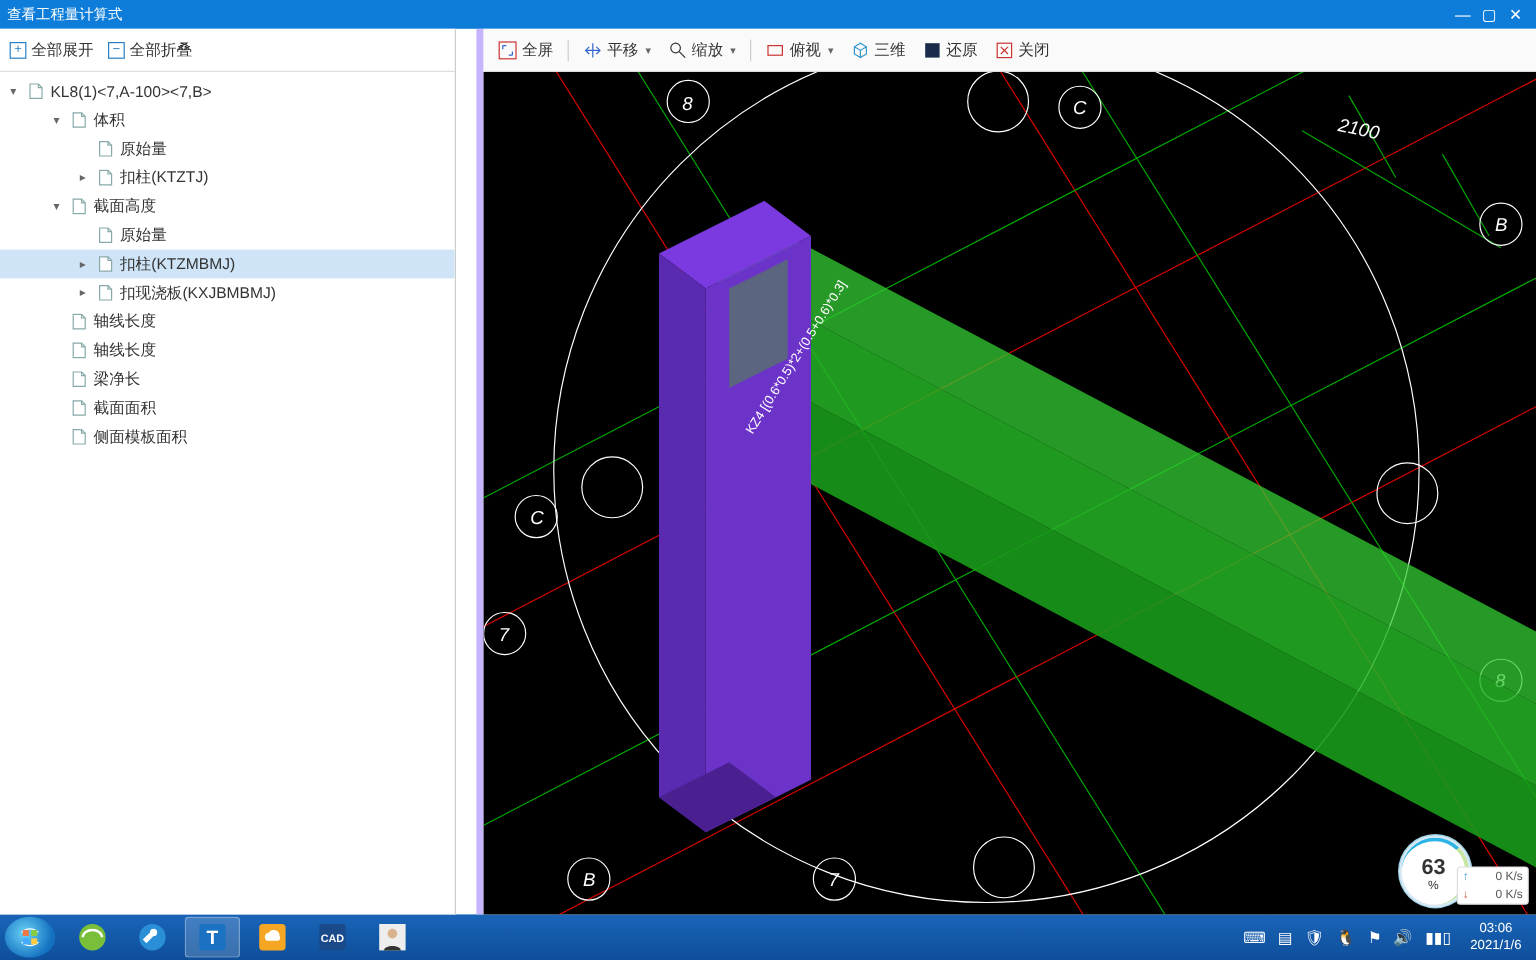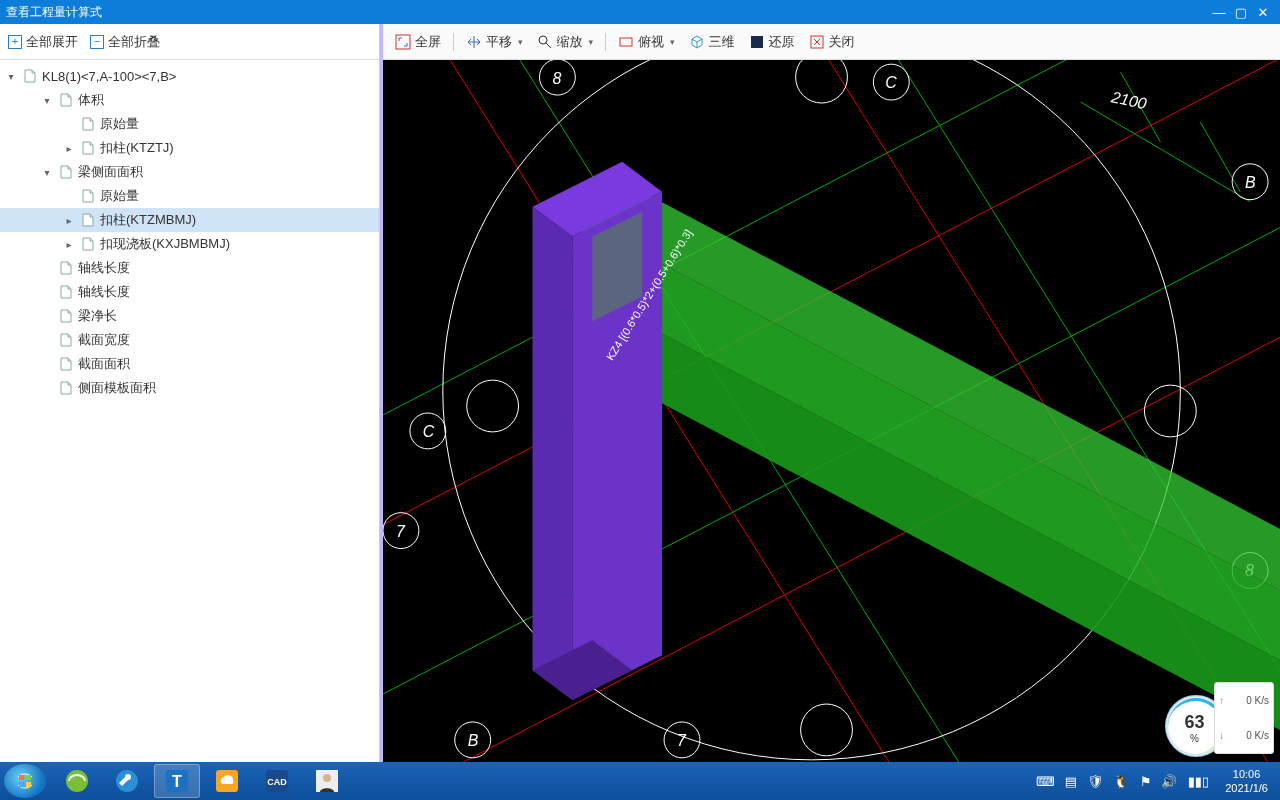--- a/index.html
+++ b/index.html
@@ -17,35 +17,35 @@
 .left-toolbar .tbtn { display: flex; align-items: center; gap: 4px; cursor: pointer; }
 
 .tree { flex: 1; overflow: auto; font-size: 13px; color: #333; padding: 4px 0; }
 .tree-row { display: flex; align-items: center; height: 24px; padding-right: 8px; cursor: pointer; }
 .tree-row.selected { background: #cfe4f7; }
 .tree-row .indent { display: inline-block; }
 .tree-row .expander { width: 14px; text-align: center; color: #666; font-size: 10px; }
 .tree-row .docicon { width: 16px; height: 16px; margin: 0 4px; display: inline-flex; align-items: center; justify-content: center; }
 .tree-row .docicon svg { width: 14px; height: 14px; }
 
-.right-panel { flex: 1; display: flex; flex-direction: column; border-left: 3px solid #c4b5fd; }
+.right-panel { flex: 1; display: flex; flex-direction: column; border-left: 6px solid #c4b5fd; margin-left: 17px; }
 .view-toolbar { height: 36px; border-bottom: 1px solid #ddd; display: flex; align-items: center; padding: 0 8px; gap: 6px; font-size: 13px; color: #333; background: #fafafa; }
 .view-toolbar .vbtn { display: flex; align-items: center; gap: 4px; padding: 2px 4px; cursor: pointer; }
 .view-toolbar .vicon { width: 16px; height: 16px; display: inline-flex; align-items: center; justify-content: center; }
 .view-toolbar .drop::after { content: "▾"; font-size: 9px; color: #666; margin-left: 2px; }
 .view-toolbar .sep { width: 1px; height: 18px; background: #ccc; margin: 0 2px; }
 
 .viewport { flex: 1; background: #000; position: relative; overflow: hidden; }
 .viewport svg { position: absolute; inset: 0; }
 
 .badge-63 { position: absolute; right: 56px; bottom: 8px; width: 56px; height: 56px; border-radius: 50%; background: #fff; box-shadow: 0 0 0 2px #d9e9f3, 0 0 0 3px #9ed3e6; display: flex; align-items: center; justify-content: center; font-size: 18px; font-weight: bold; color: #333; border-top: 3px solid #2cb4e6; border-right: 3px solid #c5e7a2; flex-direction: column; }
 .badge-63 small { font-size: 10px; font-weight: normal; }
 
 .netspeed { position: absolute; right: 6px; bottom: 8px; width: 60px; background: #fff; border: 1px solid #ddd; border-radius: 3px; font-size: 10px; color: #555; }
-.netspeed div { display: flex; align-items: center; justify-content: space-between; padding: 12px 4px; }
+.netspeed div { display: flex; align-items: center; justify-content: space-between; padding: 2px 4px; }
 .netspeed .up::before { content: "↑"; color: #3a9ddc; }
 .netspeed .dn::before { content: "↓"; color: #e0644a; }
 
 .taskbar { height: 38px; background: linear-gradient(#1a64b8, #0e4f9a); display: flex; align-items: center; padding: 0 4px; color: #fff; font-size: 11px; }
 .taskbar .start { width: 42px; height: 34px; border-radius: 50%; background: radial-gradient(circle at 40% 40%, #6bd3f7 0%, #1471c0 70%); margin-right: 6px; display: flex; align-items: center; justify-content: center; }
 .taskbar .tapp { width: 46px; height: 34px; margin: 0 2px; display: flex; align-items: center; justify-content: center; border-radius: 3px; }
 .taskbar .tapp.active { background: rgba(255,255,255,0.18); box-shadow: inset 0 0 0 1px rgba(255,255,255,0.3); }
 .taskbar .spacer { flex: 1; }
 .taskbar .tray { display: flex; align-items: center; gap: 10px; padding: 0 8px; }
 .taskbar .clock { text-align: center; padding: 0 8px; line-height: 1.3; }
@@ -124,21 +124,21 @@
           </div>
           <div class="tree-row">
             <span class="indent" style="width: 40px;"></span>
             <span class="expander">▾</span>
             <span class="docicon">
               <svg viewBox="0 0 14 14">
                 <path d="M2 1h7l3 3v9H2z" fill="#fff" stroke="#8aa"></path>
                 <path d="M9 1v3h3" fill="none" stroke="#8aa"></path>
               </svg>
             </span>
-            <span>梁侧面面积</span>
+            <span>截面高度</span>
           </div>
           <div class="tree-row">
             <span class="indent" style="width: 62px;"></span>
             <span class="expander"></span>
             <span class="docicon">
               <svg viewBox="0 0 14 14">
                 <path d="M2 1h7l3 3v9H2z" fill="#fff" stroke="#8aa"></path>
                 <path d="M9 1v3h3" fill="none" stroke="#8aa"></path>
               </svg>
             </span>
@@ -191,31 +191,20 @@
           <div class="tree-row">
             <span class="indent" style="width: 40px;"></span>
             <span class="expander"></span>
             <span class="docicon">
               <svg viewBox="0 0 14 14">
                 <path d="M2 1h7l3 3v9H2z" fill="#fff" stroke="#8aa"></path>
                 <path d="M9 1v3h3" fill="none" stroke="#8aa"></path>
               </svg>
             </span>
             <span>梁净长</span>
-          </div>
-          <div class="tree-row">
-            <span class="indent" style="width: 40px;"></span>
-            <span class="expander"></span>
-            <span class="docicon">
-              <svg viewBox="0 0 14 14">
-                <path d="M2 1h7l3 3v9H2z" fill="#fff" stroke="#8aa"></path>
-                <path d="M9 1v3h3" fill="none" stroke="#8aa"></path>
-              </svg>
-            </span>
-            <span>截面宽度</span>
           </div>
           <div class="tree-row">
             <span class="indent" style="width: 40px;"></span>
             <span class="expander"></span>
             <span class="docicon">
               <svg viewBox="0 0 14 14">
                 <path d="M2 1h7l3 3v9H2z" fill="#fff" stroke="#8aa"></path>
                 <path d="M9 1v3h3" fill="none" stroke="#8aa"></path>
               </svg>
             </span>
@@ -435,16 +424,16 @@
   <div class="tray">
     <span class="trayicon">⌨</span>
     <span class="trayicon">▤</span>
     <span class="trayicon">🛡</span>
     <span class="trayicon">🐧</span>
     <span class="trayicon">⚑</span>
     <span class="trayicon">🔊</span>
     <span class="trayicon">▮▮▯</span>
   </div>
   <div class="clock">
-    <div>10:06</div>
+    <div>03:06</div>
     <div>2021/1/6</div>
   </div>
 </div>
 
 </body></html>

